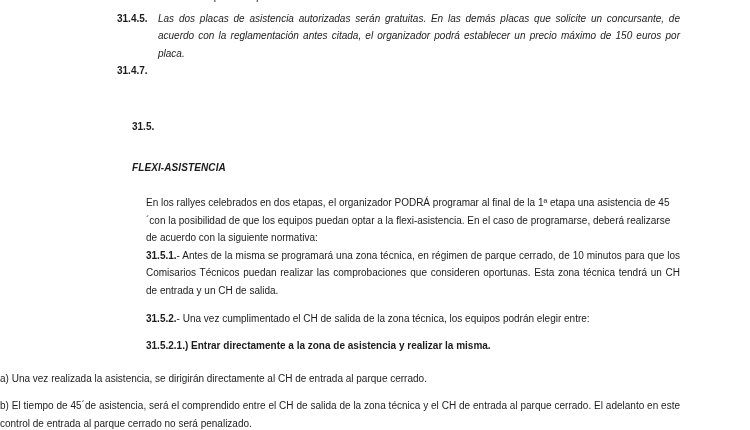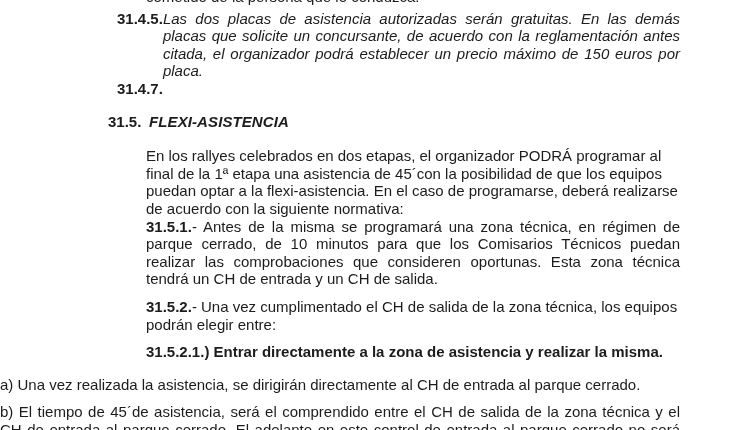--- a/index.html
+++ b/index.html
@@ -28,51 +28,51 @@
 
   
   .doc {
     position: absolute;
     left: 0;
     top: -12px;           
     width: 750px;
   }
 
   .para {
-    font-size: 15px;
+    font-size: 10px;
     line-height: 17.6px;
     color: #1c1c1c;
     margin: 0;
     padding: 0;
     -webkit-hyphens: none;
     hyphens: none;
   }
 
   .just { text-align: justify; text-justify: inter-word; }
-  .left { text-align: left; }
+  .left { text-align: left; flex-direction: column; }
 
   
   .clause {
     display: flex;
     align-items: flex-start;
     padding-right: 70px;   
   }
   .clause > .num {
     flex: 0 0 41px;
     font-weight: bold;
     white-space: nowrap;
   }
   .clause > .body {
     flex: 1 1 auto;
     font-style: italic;
   }
 
   
   .ind-117 { padding-left: 117px; }   
-  .ind-108 { padding-left: 108px; }   
+  .ind-108 { padding-left: 108px; margin-left: 24px; }   
   .ind-146 { padding-left: 146px; }   
   .ind-193 { }   
 
   .pad-right { padding-right: 70px; }
 
   .b { font-weight: bold; }
   .u { }
 
   .gap-s  { height: 4px; }
   .gap-m  { height: 10px; }

